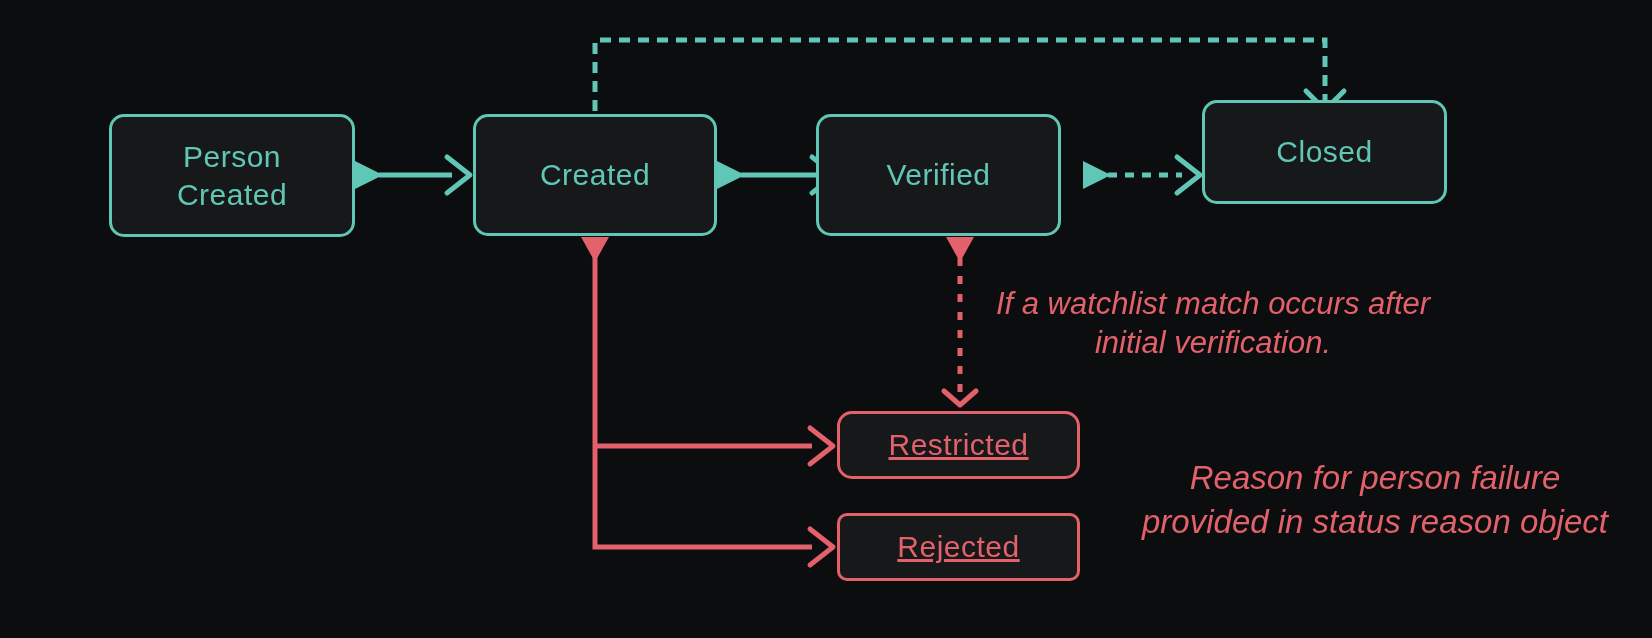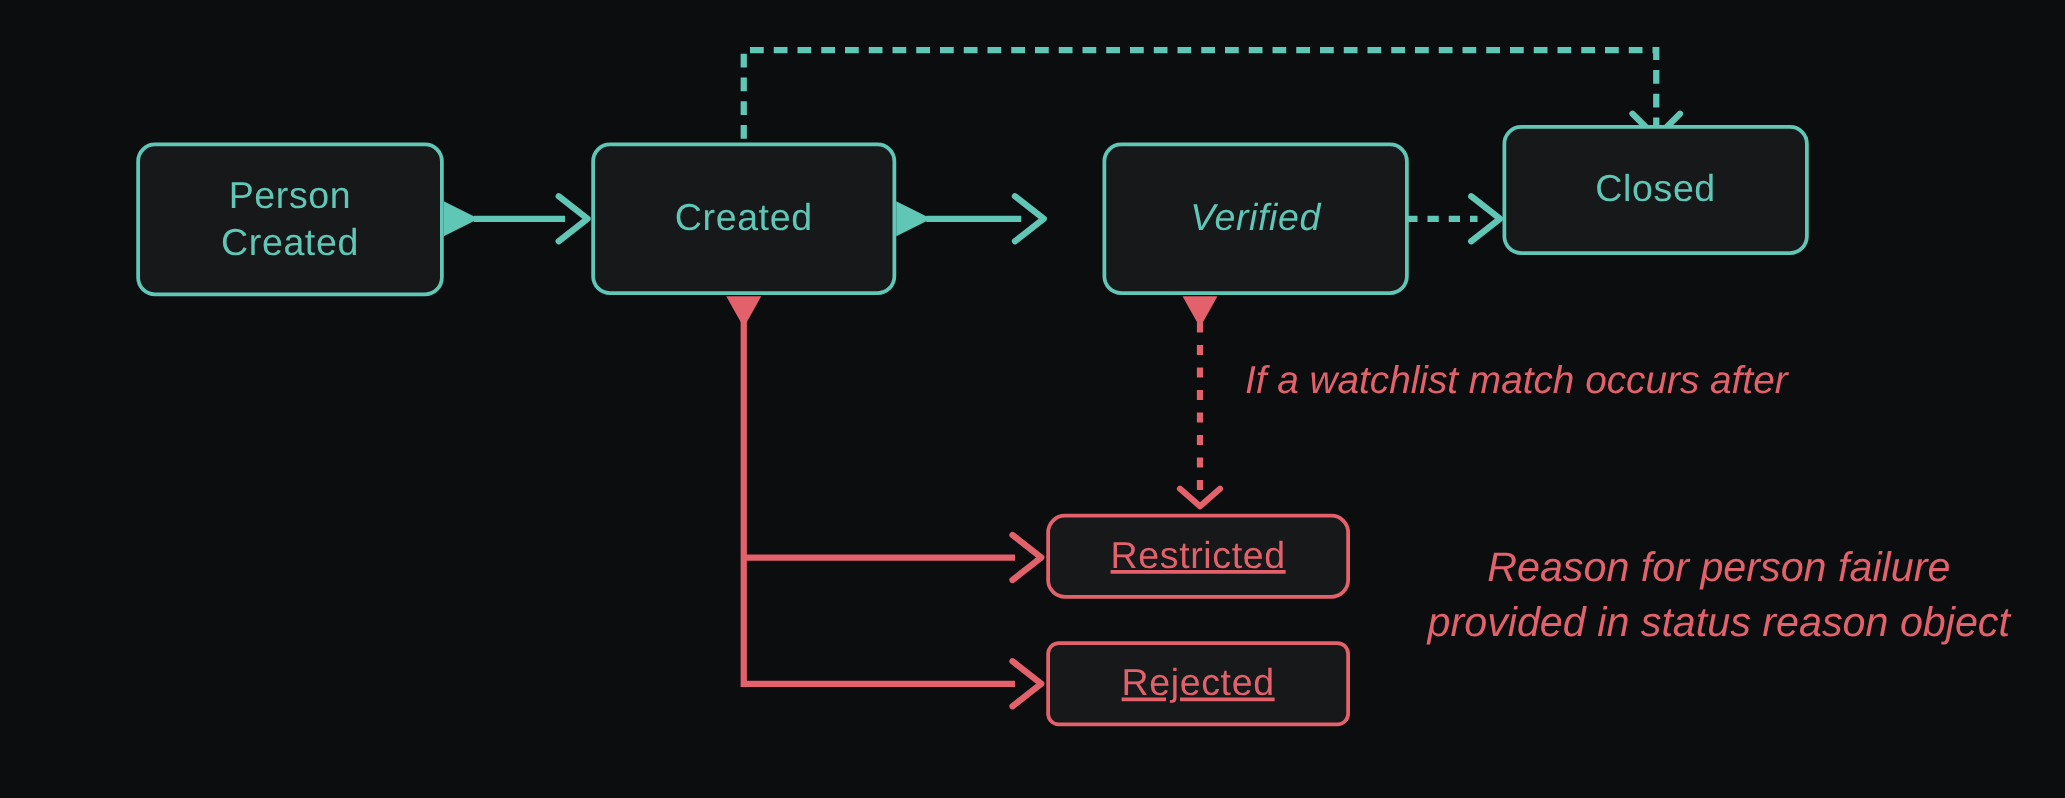--- a/index.html
+++ b/index.html
@@ -86,38 +86,39 @@
     <div>
       <span class="nline">Person</span>
       <span class="nline">Created</span>
     </div>
   </div>
 
   <div class="node teal" style="left:473px;top:114px;width:244px;height:122px;">
     <span class="nline">Created</span>
   </div>
 
-  <div class="node teal" style="left:882px;top:114px;width:245px;height:122px;font-style:italic;">
+  <div class="node teal" style="left:816px;top:114px;width:245px;height:122px;">
     <span class="nline">Verified</span>
   </div>
 
   <div class="node teal" style="left:1202px;top:100px;width:245px;height:104px;">
     <span class="nline">Closed</span>
   </div>
 
   <div class="node red" style="left:837px;top:411px;width:243px;height:68px;">
     <span class="nline">Restricted</span>
   </div>
 
   <div class="node red" style="left:837px;top:513px;width:243px;height:68px;border-radius:10px;">
     <span class="nline">Rejected</span>
   </div>
 
   <div class="note note-1" style="left:963px;top:284px;width:500px;">
     <span class="nline">If a watchlist match occurs after</span>
+    <span class="nline">initial verification.</span>
   </div>
 
-  <div class="note note-2" style="left:1105px;top:432px;width:540px;">
+  <div class="note note-2" style="left:1105px;top:456px;width:540px;">
     <span class="nline">Reason for person failure</span>
     <span class="nline">provided in status reason object</span>
   </div>
 
 </div>
 
 </body></html>

